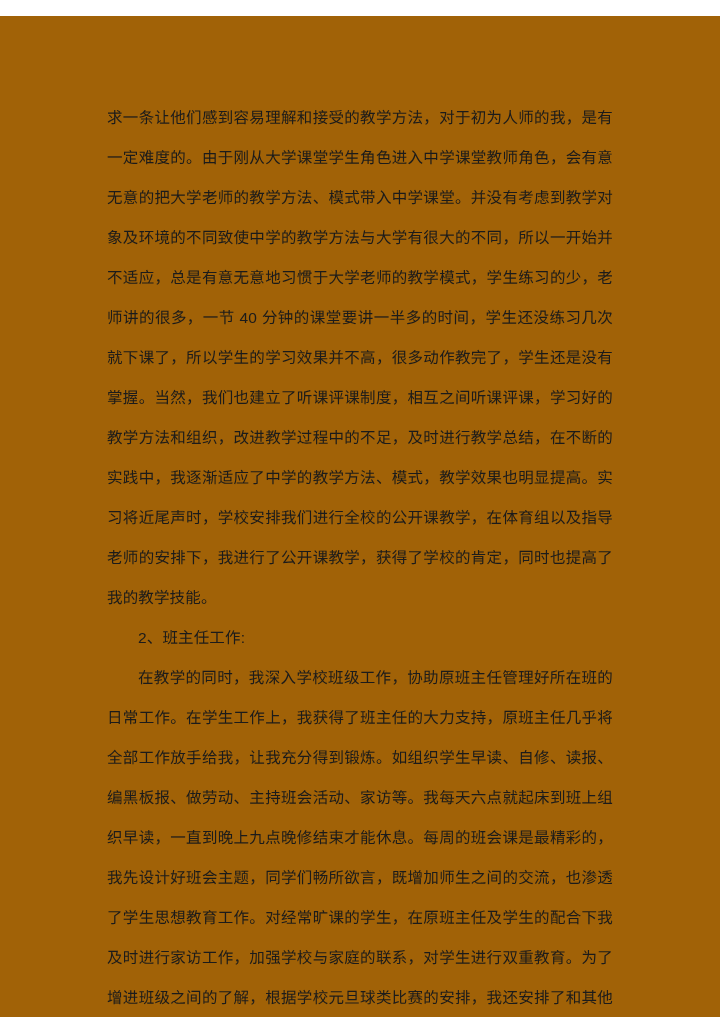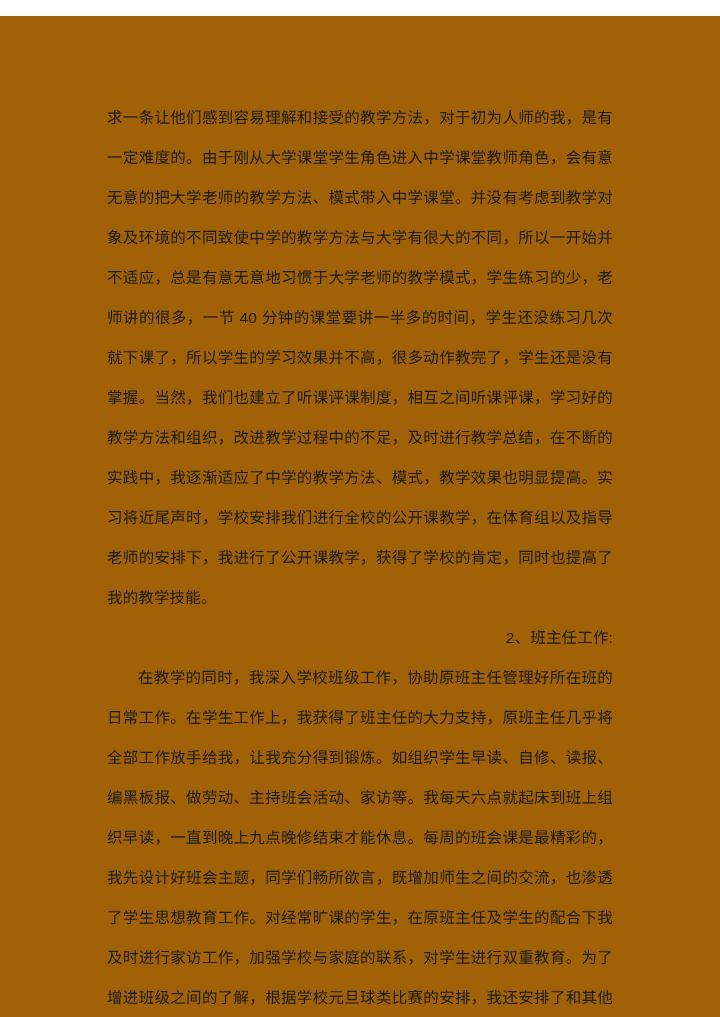--- a/index.html
+++ b/index.html
@@ -41,21 +41,21 @@
   }
 
   
   .para.indent {
     text-indent: 2em;
   }
 
   
   .para.heading {
     text-indent: 2em;
-    text-align: right;
+    text-align: left;
   }
 </style>
 </head>
 <body>
 
 <div class="page">
   <div class="doc-body">
 
     <p class="para">求一条让他们感到容易理解和接受的教学方法，对于初为人师的我，是有一定难度的。由于刚从大学课堂学生角色进入中学课堂教师角色，会有意无意的把大学老师的教学方法、模式带入中学课堂。并没有考虑到教学对象及环境的不同致使中学的教学方法与大学有很大的不同，所以一开始并不适应，总是有意无意地习惯于大学老师的教学模式，学生练习的少，老师讲的很多，一节 40 分钟的课堂要讲一半多的时间，学生还没练习几次就下课了，所以学生的学习效果并不高，很多动作教完了，学生还是没有掌握。当然，我们也建立了听课评课制度，相互之间听课评课，学习好的教学方法和组织，改进教学过程中的不足，及时进行教学总结，在不断的实践中，我逐渐适应了中学的教学方法、模式，教学效果也明显提高。实习将近尾声时，学校安排我们进行全校的公开课教学，在体育组以及指导老师的安排下，我进行了公开课教学，获得了学校的肯定，同时也提高了我的教学技能。</p>
 

